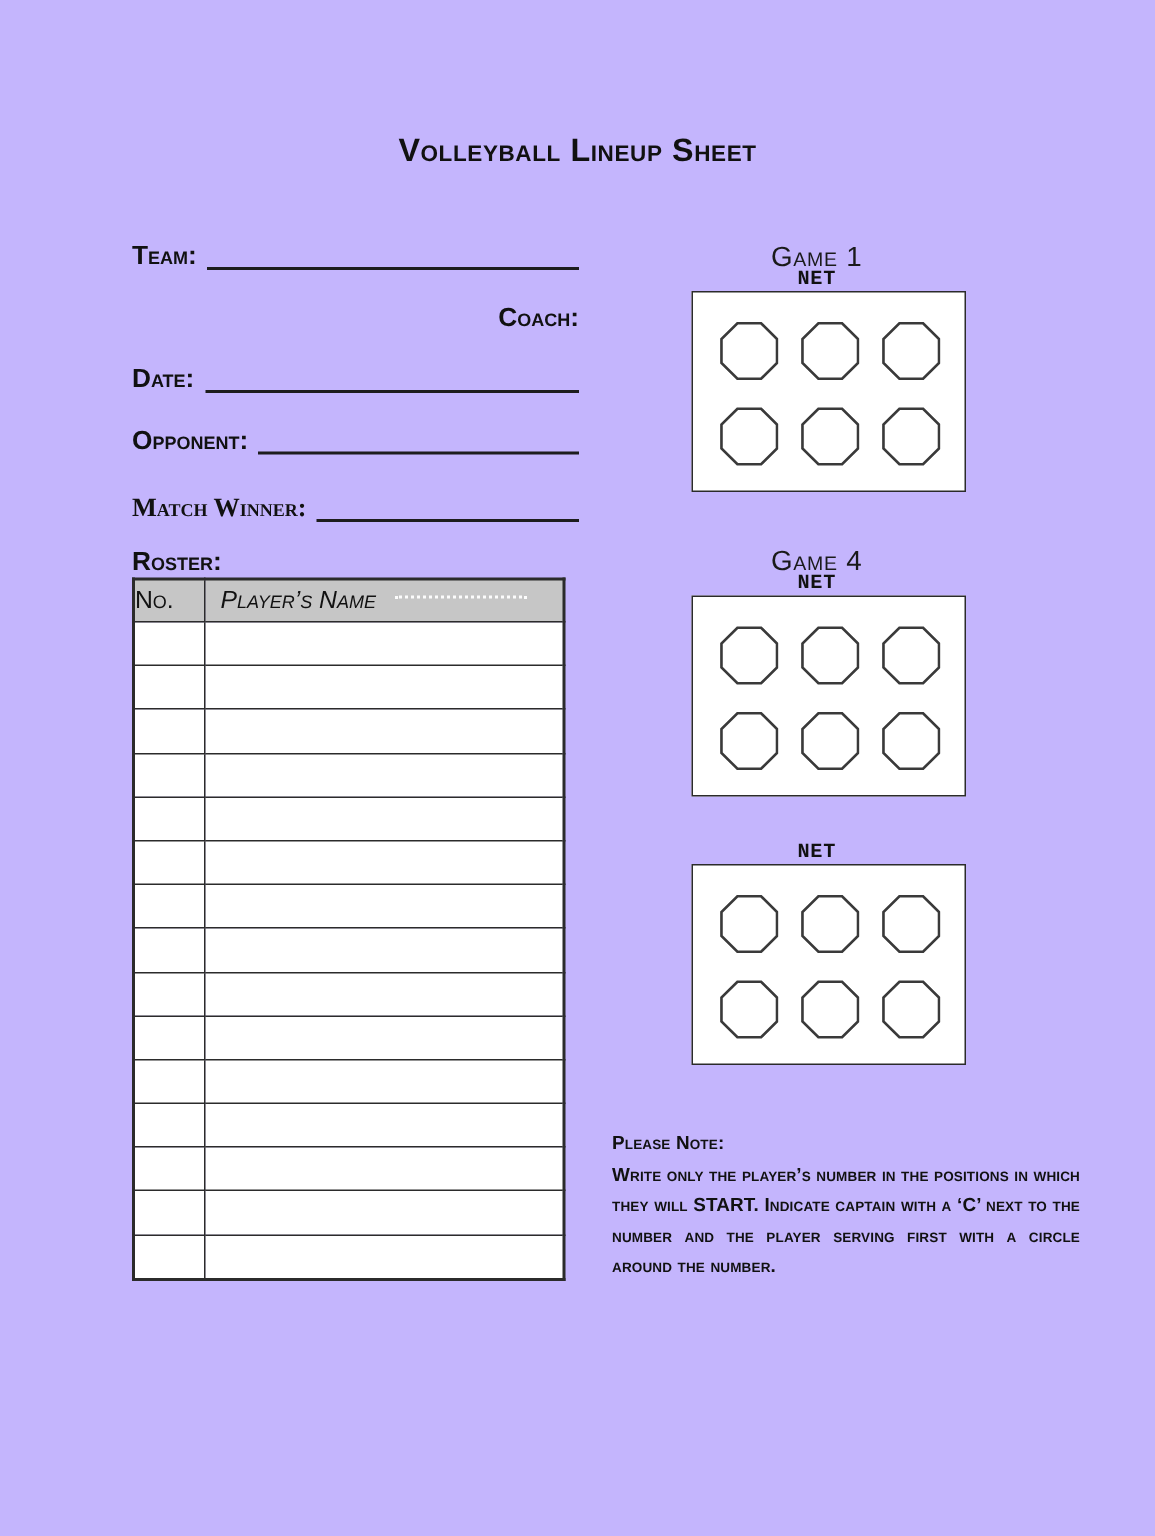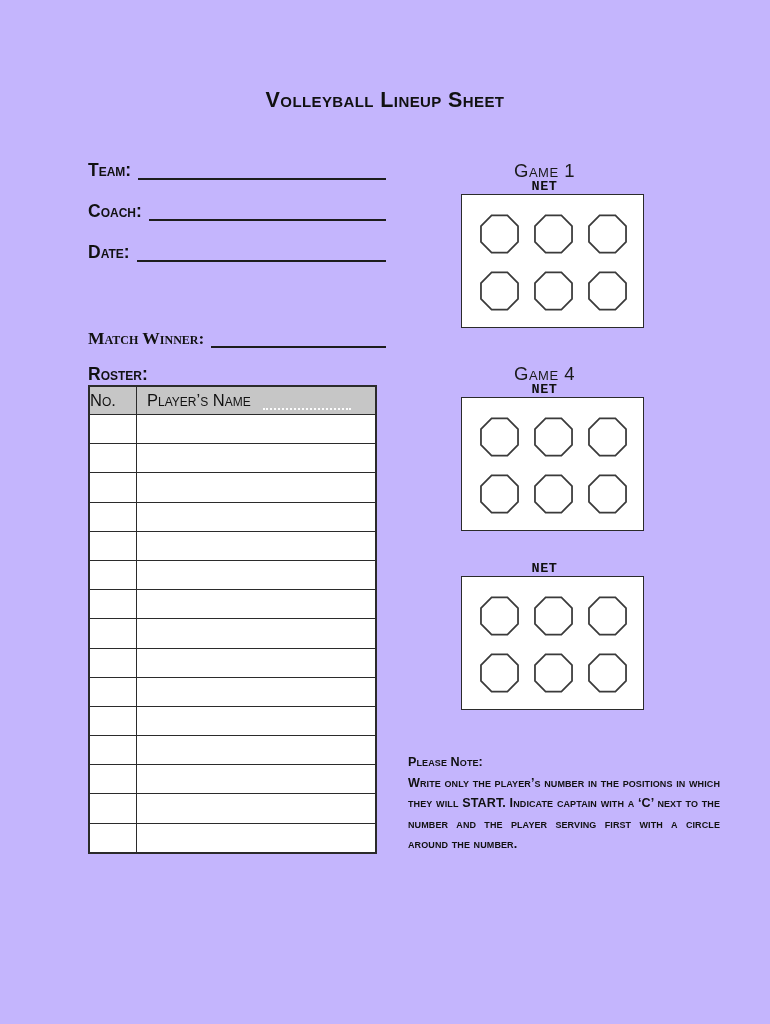--- a/index.html
+++ b/index.html
@@ -29,21 +29,21 @@
 
   
   .field {
     position: absolute;
     left: 88px;
     width: 298px;
     display: flex;
     align-items: flex-end;
   }
   .field.f1 { top: 161px; }
-  .field.f2 { top: 202px; }
+  .field.f2 { top: 202px; flex-direction: column; }
   .field.f3 { top: 243px; }
   .field.f4 { top: 284px; }
   .field.f5 { top: 329px; font-family: Liberation Serif, serif; }
   .flabel {
     font-variant: small-caps;
     font-weight: 700;
     font-size: 17.5px;
     line-height: 1.1;
     white-space: nowrap;
   }
@@ -78,21 +78,21 @@
     height: 27px;
     background: var(--table-header-bg, #c6c6c6);
     font-variant: small-caps;
     font-weight: 400;
     font-size: 16.5px;
     color: #111;
   }
   th.col-no, td.col-no { width: 46px; }
   th.col-no { text-align: left; margin-top: 32px; }
   th.col-name { text-align: left; }
-  .name-head-wrap { display: flex; align-items: flex-end; padding: 0 24px 0 10px; }
+  .name-head-wrap { display: flex; align-items: flex-start; padding: 0 24px 0 10px; font-style: italic; }
   .name-head-wrap .hlabel { white-space: nowrap; }
   .hdots {
     flex: 1;
     margin-left: 12px;
     border-bottom: 2px dotted rgba(255,255,255,0.95);
     height: 6px;
   }
   table.roster tbody td { height: 28.2px; background: #fff; }
 
   
@@ -162,20 +162,24 @@
   <div class="field f1">
     <span class="flabel">Team:</span>
     <span class="fline"></span>
   </div>
   <div class="field f2">
     <span class="flabel">Coach:</span>
     <span class="fline"></span>
   </div>
   <div class="field f3">
     <span class="flabel">Date:</span>
+    <span class="fline"></span>
+  </div>
+  <div class="field f4">
+    <span class="flabel">Opponent:</span>
     <span class="fline"></span>
   </div>
   <div class="field f5">
     <span class="flabel">Match Winner:</span>
     <span class="fline"></span>
   </div>
 
   <div class="roster-heading">Roster:</div>
 
   <table class="roster">

